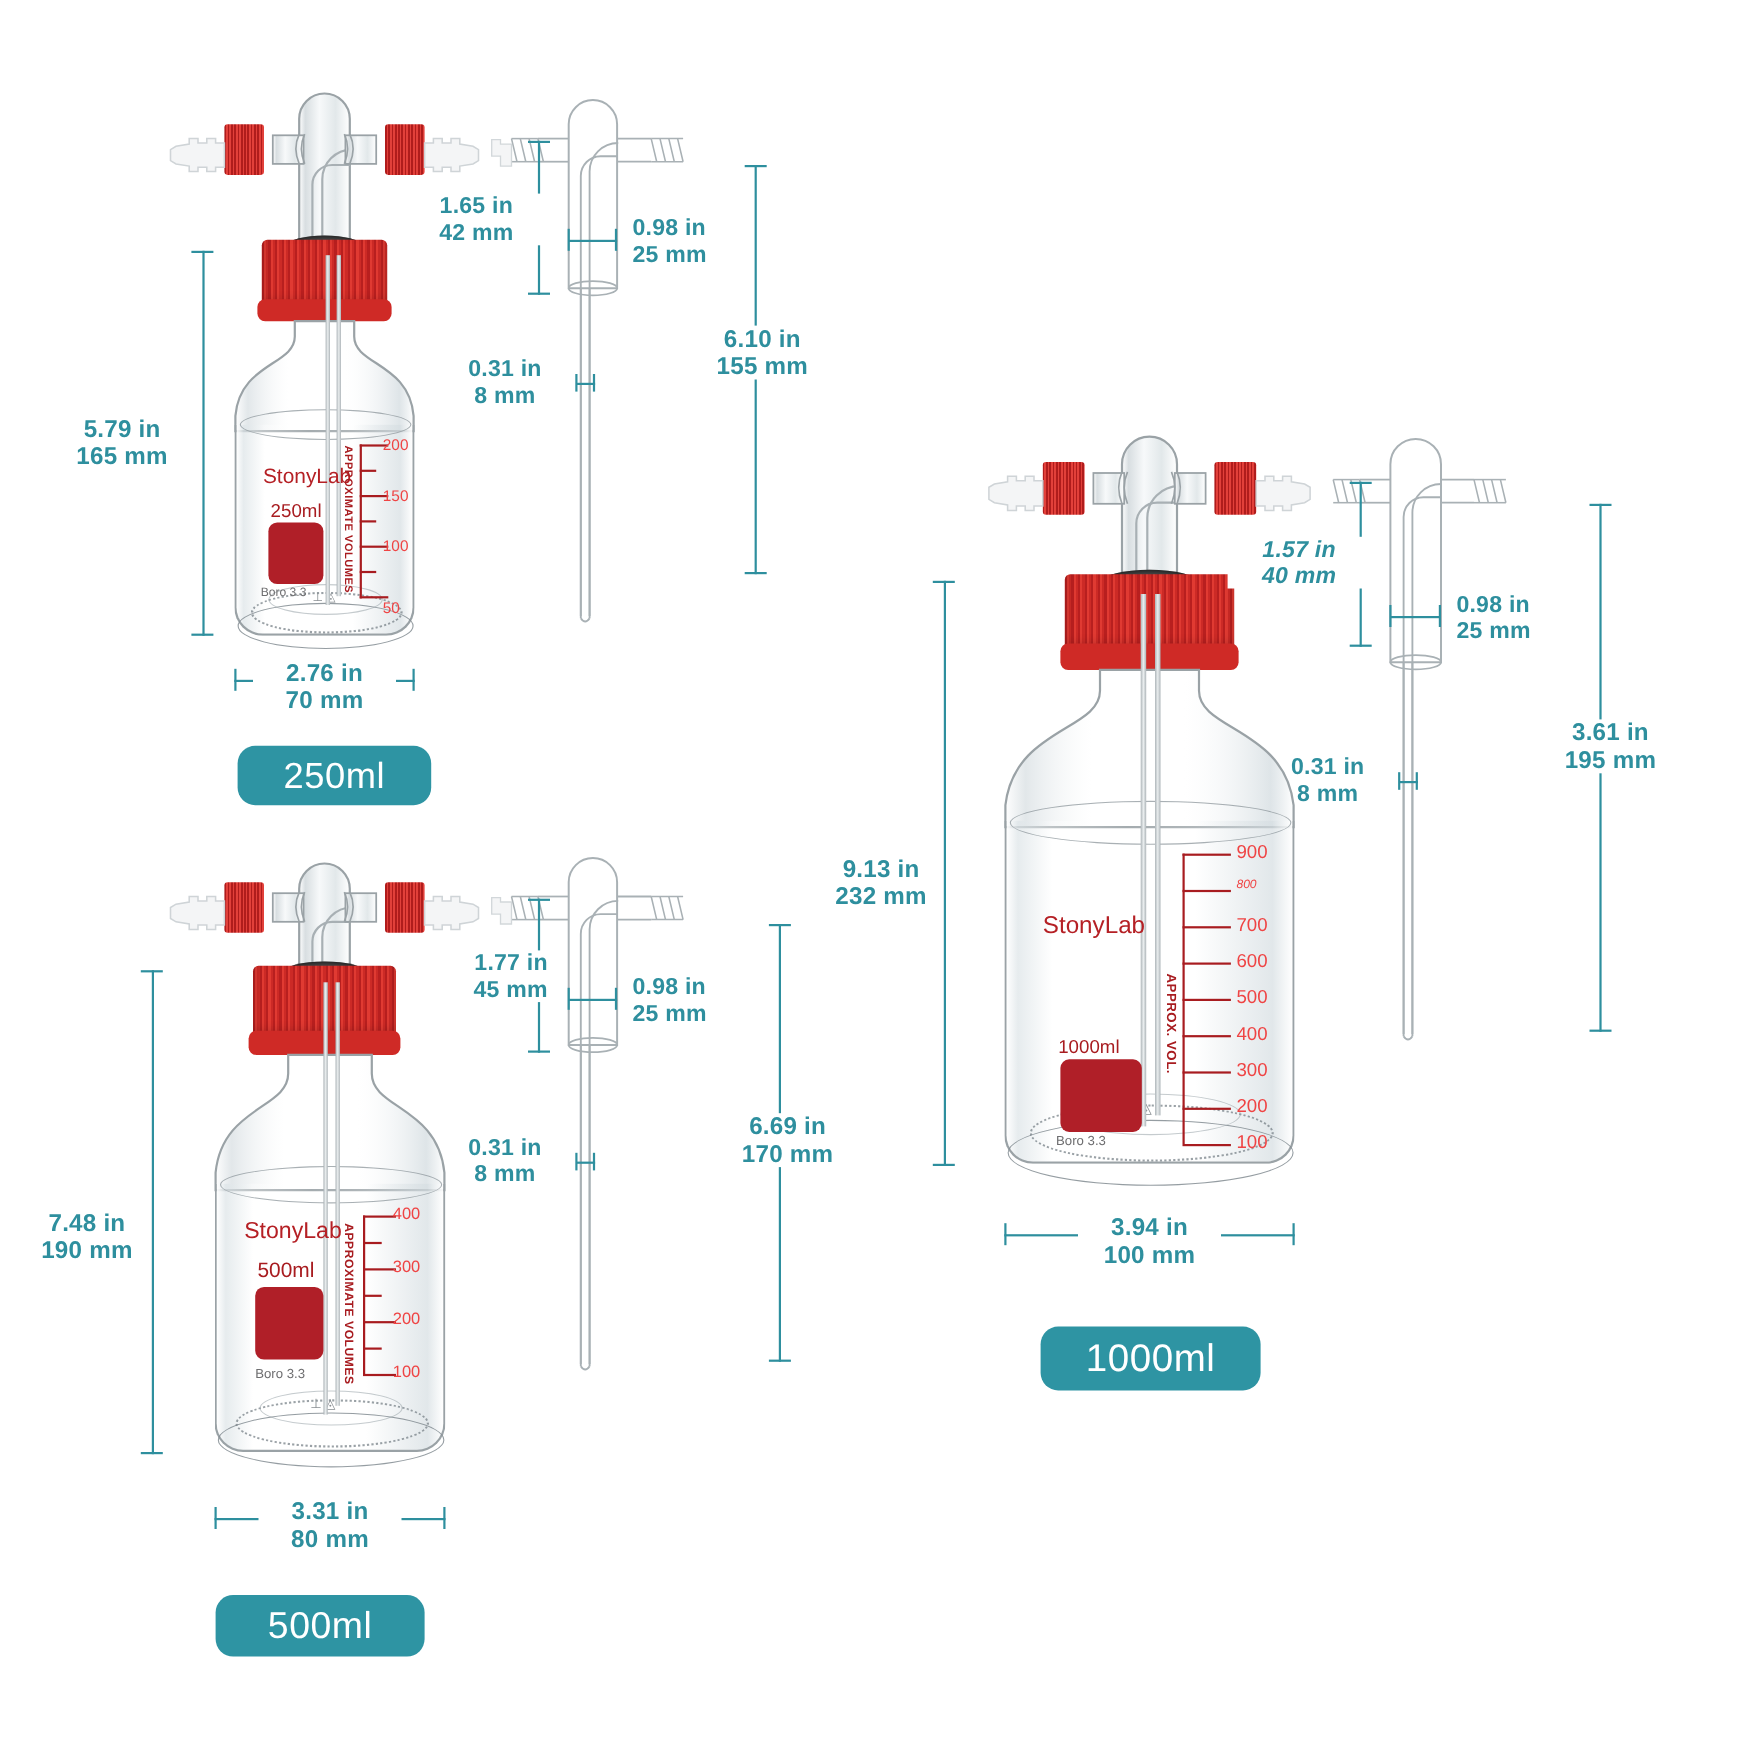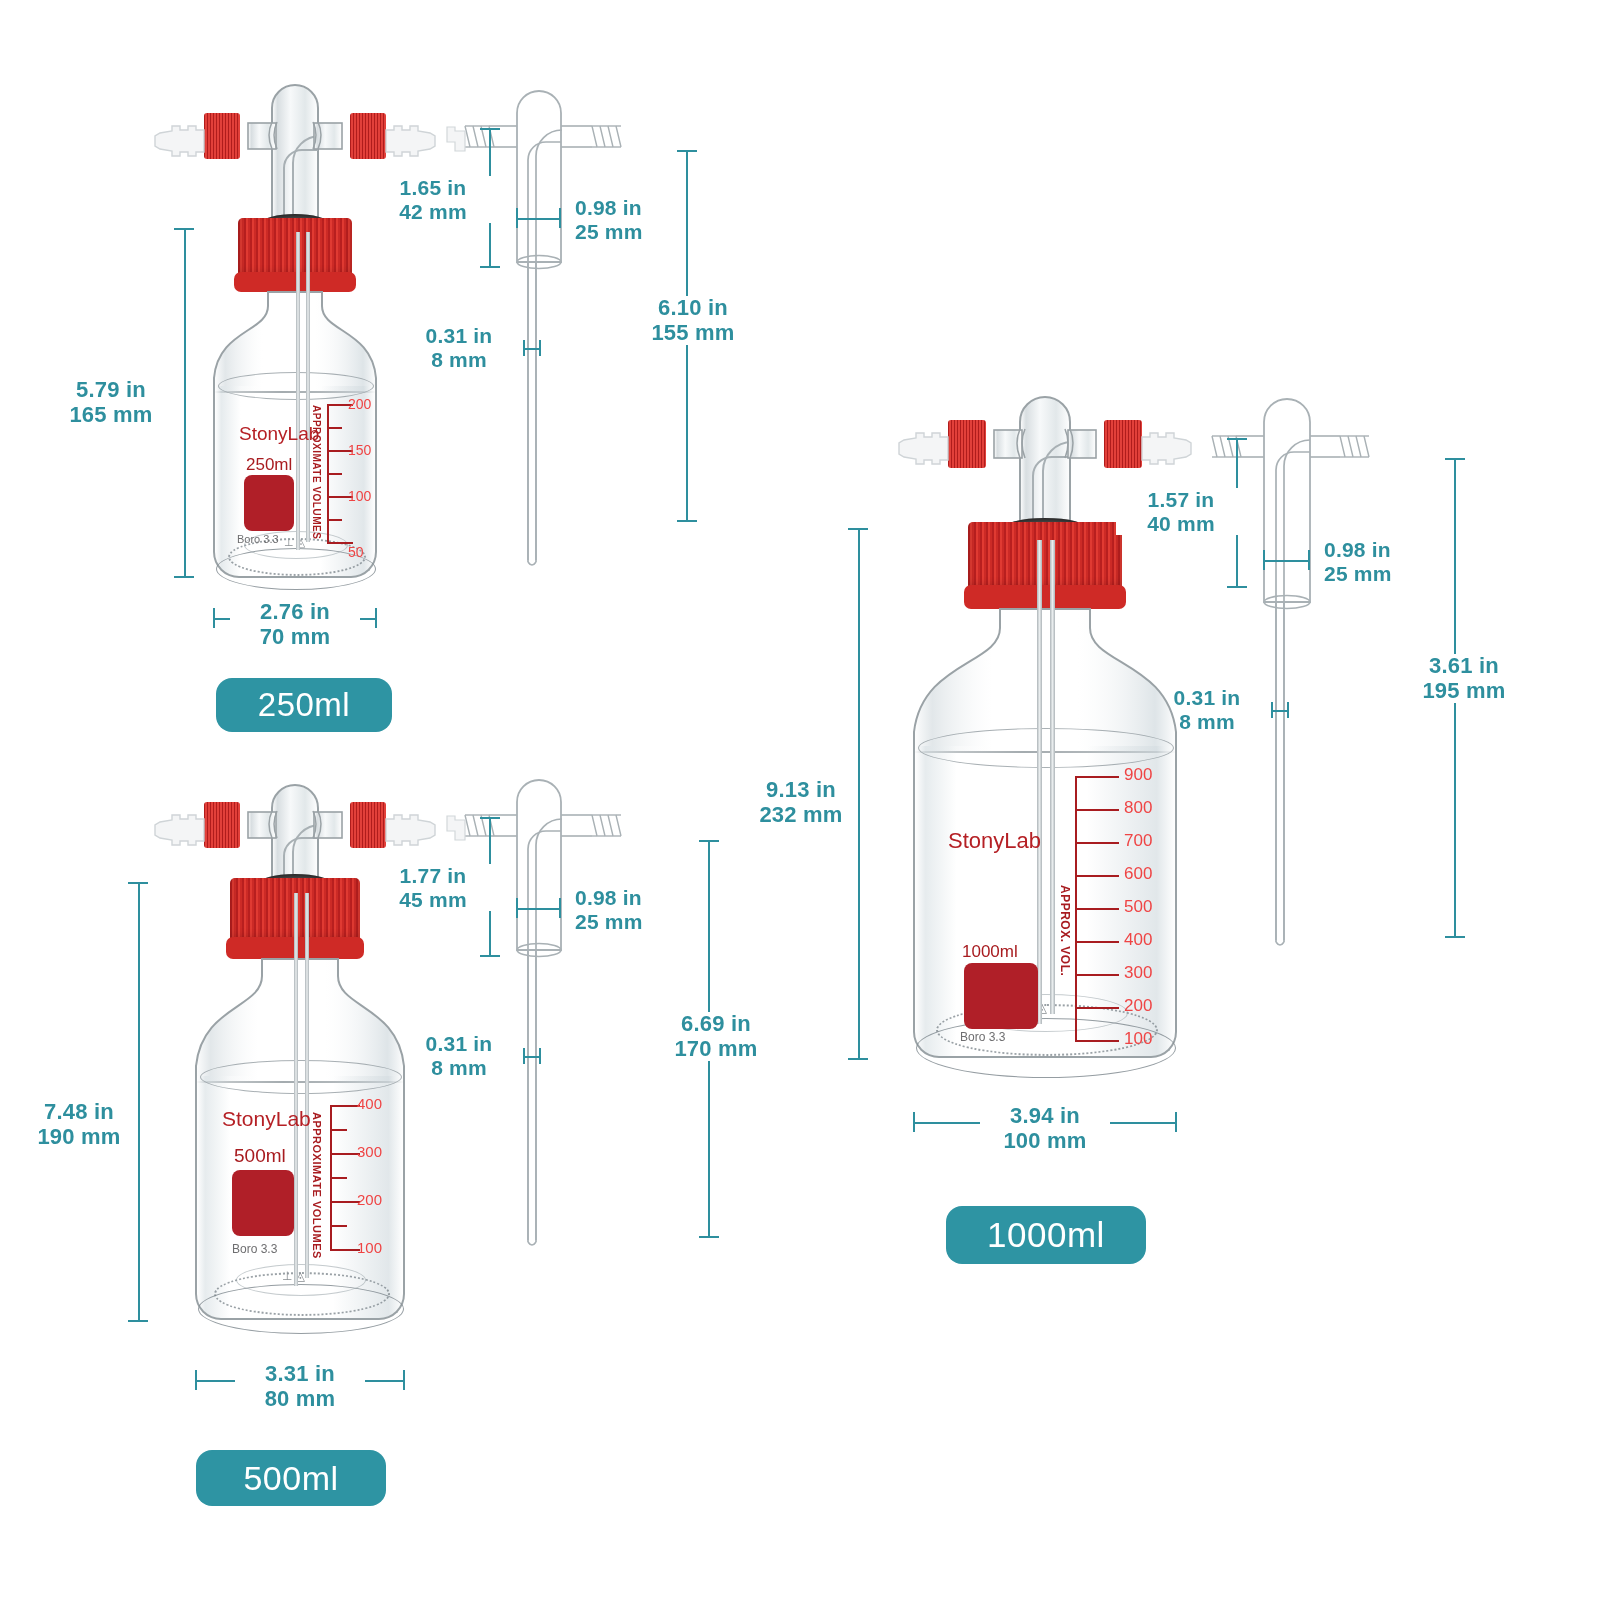--- a/index.html
+++ b/index.html
@@ -383,21 +383,21 @@
       <line x1="561" y1="76" x2="592" y2="76" stroke="#a9b1b5" stroke-width="1.6"></line>
       <path d="M592,55 l5,21 M600,55 l5,21 M608,55 l5,21 M616,55 l5,21" fill="none" stroke="#a9b1b5" stroke-width="1.4"></path>
       <line x1="592" y1="55" x2="621" y2="55" stroke="#a9b1b5" stroke-width="1.4"></line>
       <line x1="592" y1="76" x2="621" y2="76" stroke="#a9b1b5" stroke-width="1.4"></line>
       <path d="M465,60 L455,60 L455,56 L447,56 L447,71 L455,71 L455,80 L465,80 Z" fill="#f4f5f6" stroke="#d2d7da" stroke-width="1.2"></path>
     </svg>
 
     <div class="vline" style="left:489px;top:57px;height:140px;"></div>
     <div class="cap-h" style="left:480px;top:57px;"></div>
     <div class="cap-h" style="left:480px;top:195px;"></div>
-    <div class="dim" style="left:368px;top:104px;width:130px;font-size:21px;background:#fff;">
+    <div class="dim" style="left:368px;top:104px;width:130px;font-size:21px;background:#fff;text-align:right;">
       <span>1.77 in</span>
       <span class="l2">45 mm</span>
     </div>
 
     <div class="hline" style="left:517px;top:148px;width:44px;"></div>
     <div class="cap-v" style="left:516px;top:138px;"></div>
     <div class="cap-v" style="left:559px;top:138px;"></div>
     <div class="dim" style="left:575px;top:126px;width:130px;font-size:21px;text-align:left;">
       <span>0.98 in</span>
       <span class="l2">25 mm</span>
@@ -500,21 +500,21 @@
       <div class="grad-major" style="left:275px;top:396px;width:44px;"></div>
       <div class="grad-major" style="left:275px;top:429px;width:44px;"></div>
       <div class="grad-major" style="left:275px;top:462px;width:44px;"></div>
       <div class="grad-major" style="left:275px;top:495px;width:44px;"></div>
       <div class="grad-major" style="left:275px;top:528px;width:44px;"></div>
       <div class="grad-major" style="left:275px;top:561px;width:44px;"></div>
       <div class="grad-major" style="left:275px;top:594px;width:44px;"></div>
       <div class="grad-major" style="left:275px;top:627px;width:44px;"></div>
       <div class="grad-major" style="left:275px;top:660px;width:44px;"></div>
       <div class="grad-num" style="left:324px;top:385px;font-size:17px;">900</div>
-      <div class="grad-num" style="left:324px;top:418px;font-size:17px;">800</div>
+      <div class="grad-num" style="left:324px;top:418px;font-size:11px;font-style:italic;">800</div>
       <div class="grad-num" style="left:324px;top:451px;font-size:17px;">700</div>
       <div class="grad-num" style="left:324px;top:484px;font-size:17px;">600</div>
       <div class="grad-num" style="left:324px;top:517px;font-size:17px;">500</div>
       <div class="grad-num" style="left:324px;top:550px;font-size:17px;">400</div>
       <div class="grad-num" style="left:324px;top:583px;font-size:17px;">300</div>
       <div class="grad-num" style="left:324px;top:616px;font-size:17px;">200</div>
       <div class="grad-num" style="left:324px;top:649px;font-size:17px;">100</div>
     </div>
 
     <div class="vline" style="left:58px;top:148px;height:532px;"></div>
@@ -551,21 +551,21 @@
       <line x1="510" y1="56" x2="540" y2="56" stroke="#a9b1b5" stroke-width="1.6"></line>
       <line x1="510" y1="77" x2="540" y2="77" stroke="#a9b1b5" stroke-width="1.6"></line>
       <path d="M540,56 l5,21 M548,56 l5,21 M556,56 l5,21 M564,56 l5,21" fill="none" stroke="#a9b1b5" stroke-width="1.4"></path>
       <line x1="540" y1="56" x2="569" y2="56" stroke="#a9b1b5" stroke-width="1.4"></line>
       <line x1="540" y1="77" x2="569" y2="77" stroke="#a9b1b5" stroke-width="1.4"></line>
     </svg>
 
     <div class="vline" style="left:436px;top:58px;height:150px;"></div>
     <div class="cap-h" style="left:427px;top:58px;"></div>
     <div class="cap-h" style="left:427px;top:206px;"></div>
-    <div class="dim" style="left:316px;top:108px;width:130px;font-size:21px;background:#fff;">
+    <div class="dim" style="left:316px;top:108px;width:130px;font-size:21px;background:#fff;font-style:italic;">
       <span>1.57 in</span>
       <span class="l2">40 mm</span>
     </div>
 
     <div class="hline" style="left:464px;top:180px;width:46px;"></div>
     <div class="cap-v" style="left:463px;top:170px;"></div>
     <div class="cap-v" style="left:508px;top:170px;"></div>
     <div class="dim" style="left:524px;top:158px;width:130px;font-size:21px;text-align:left;">
       <span>0.98 in</span>
       <span class="l2">25 mm</span>

